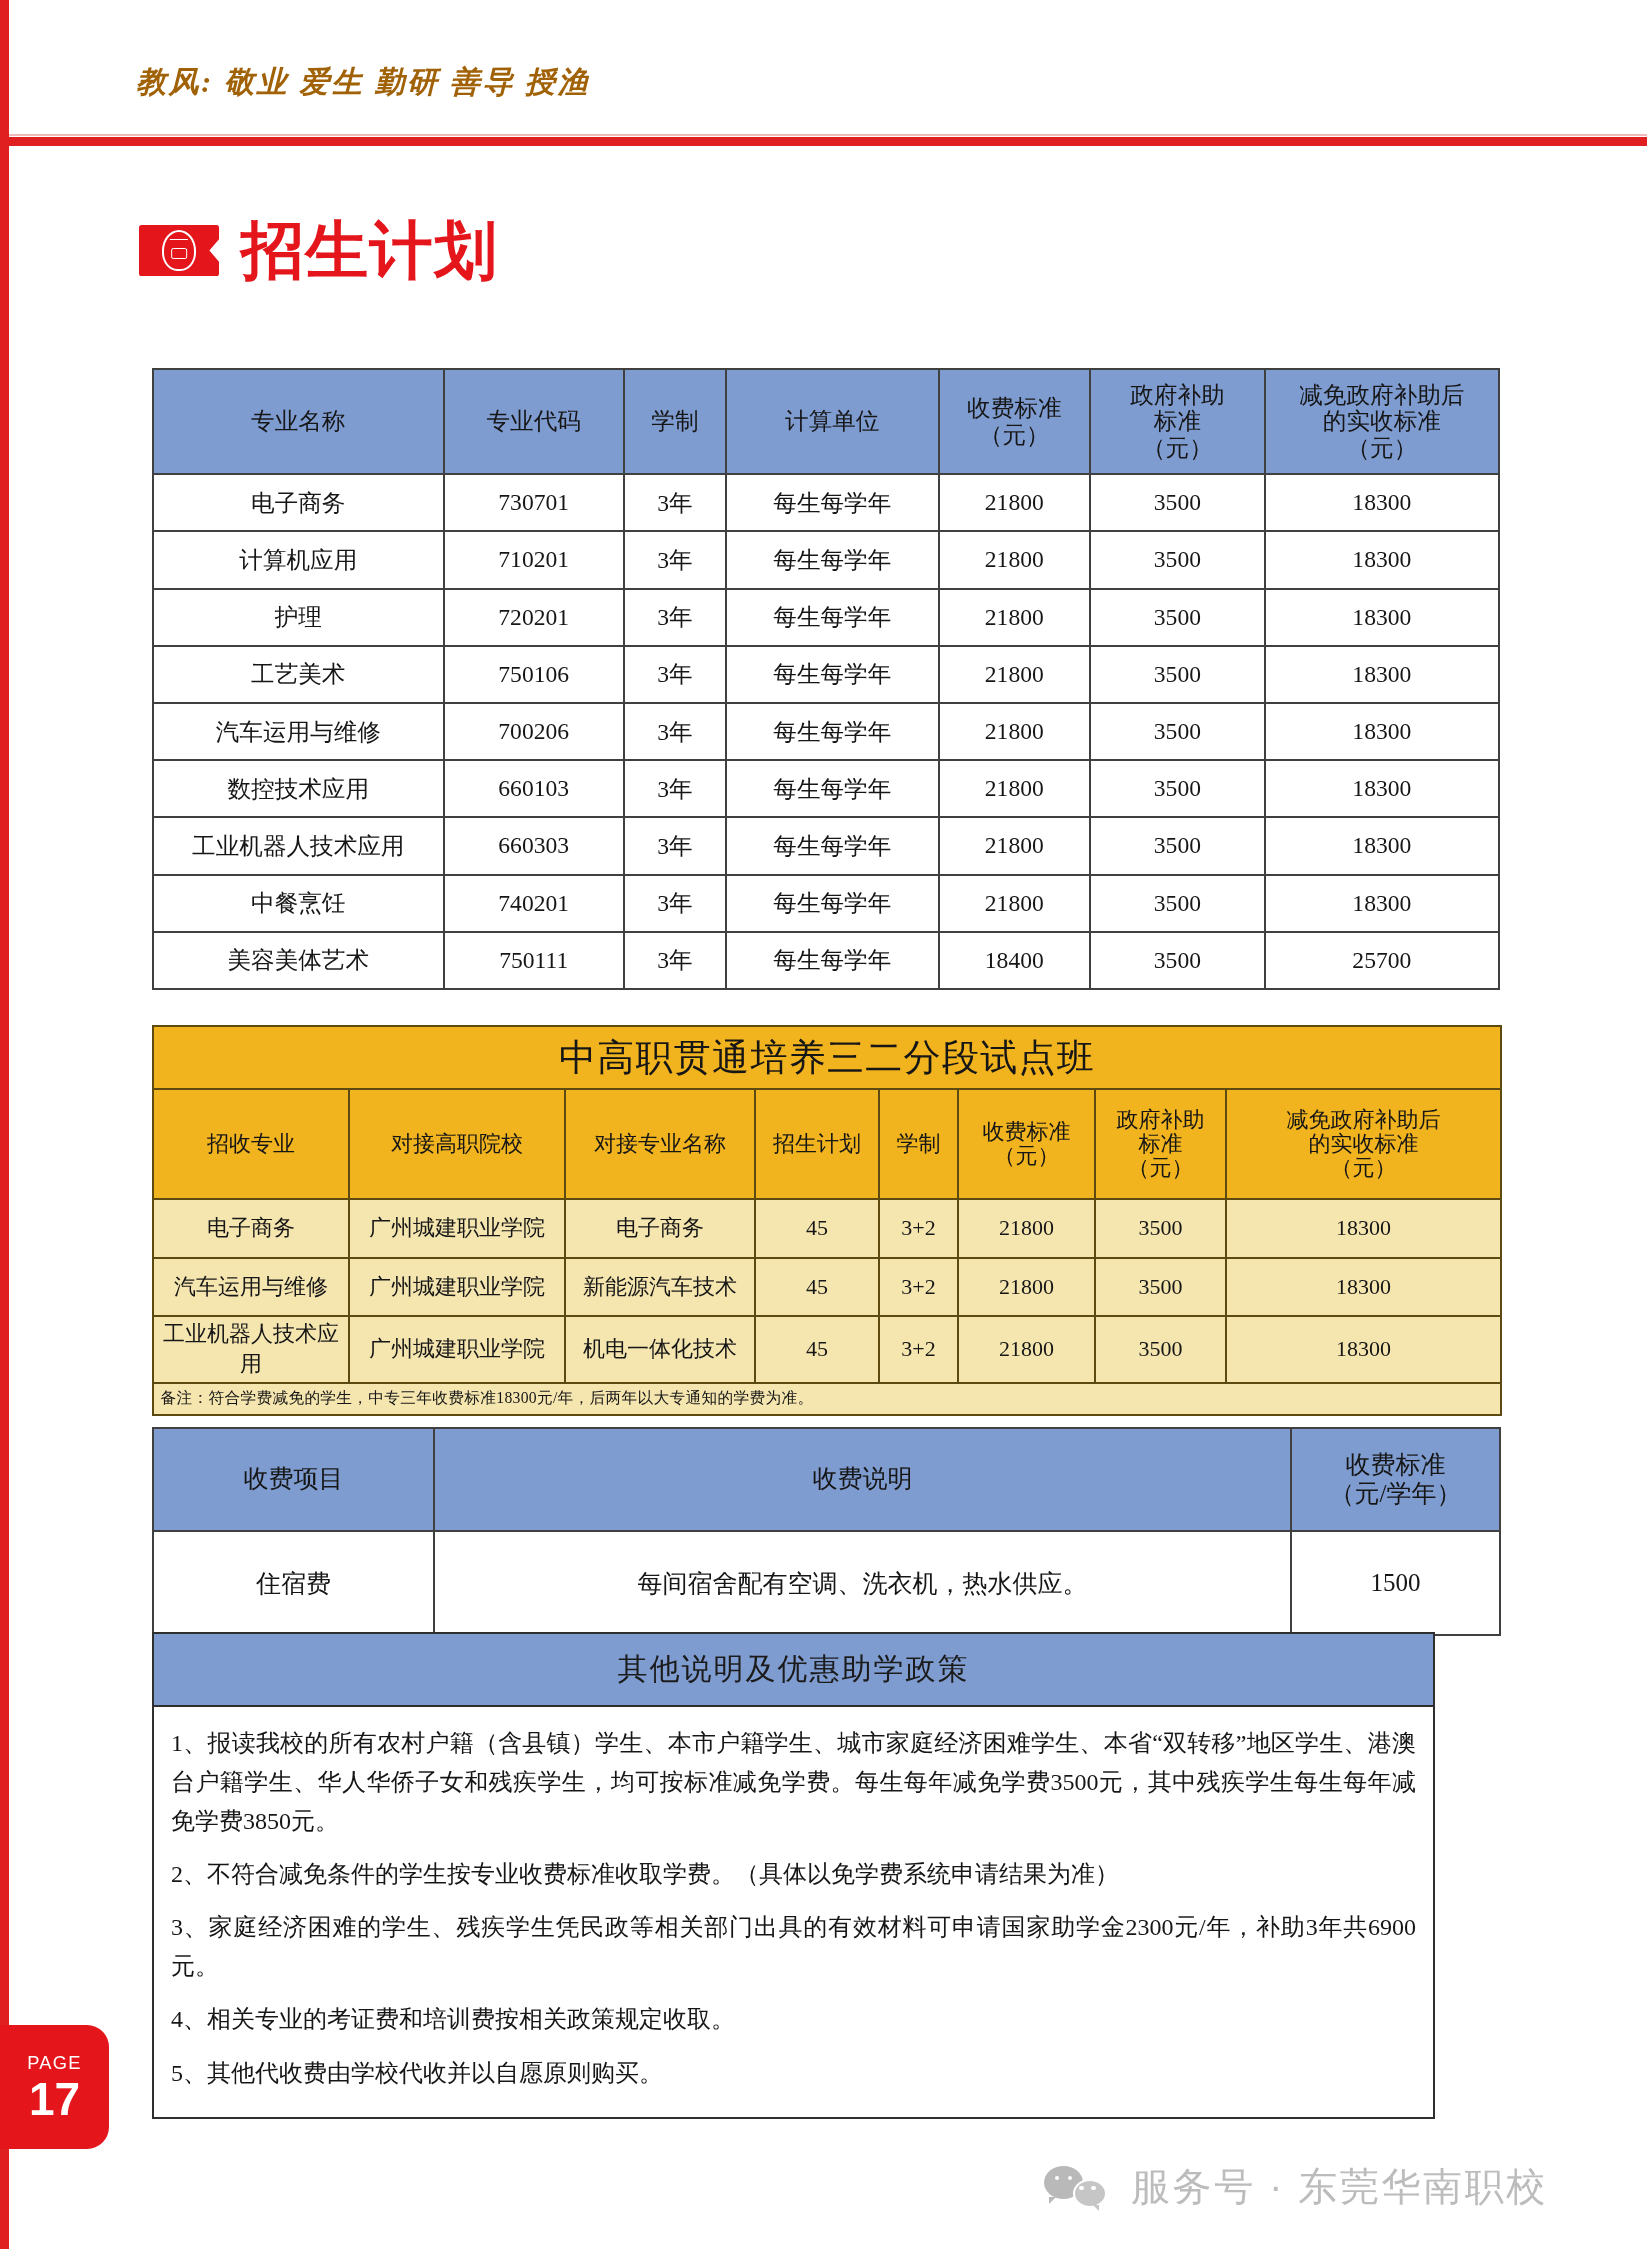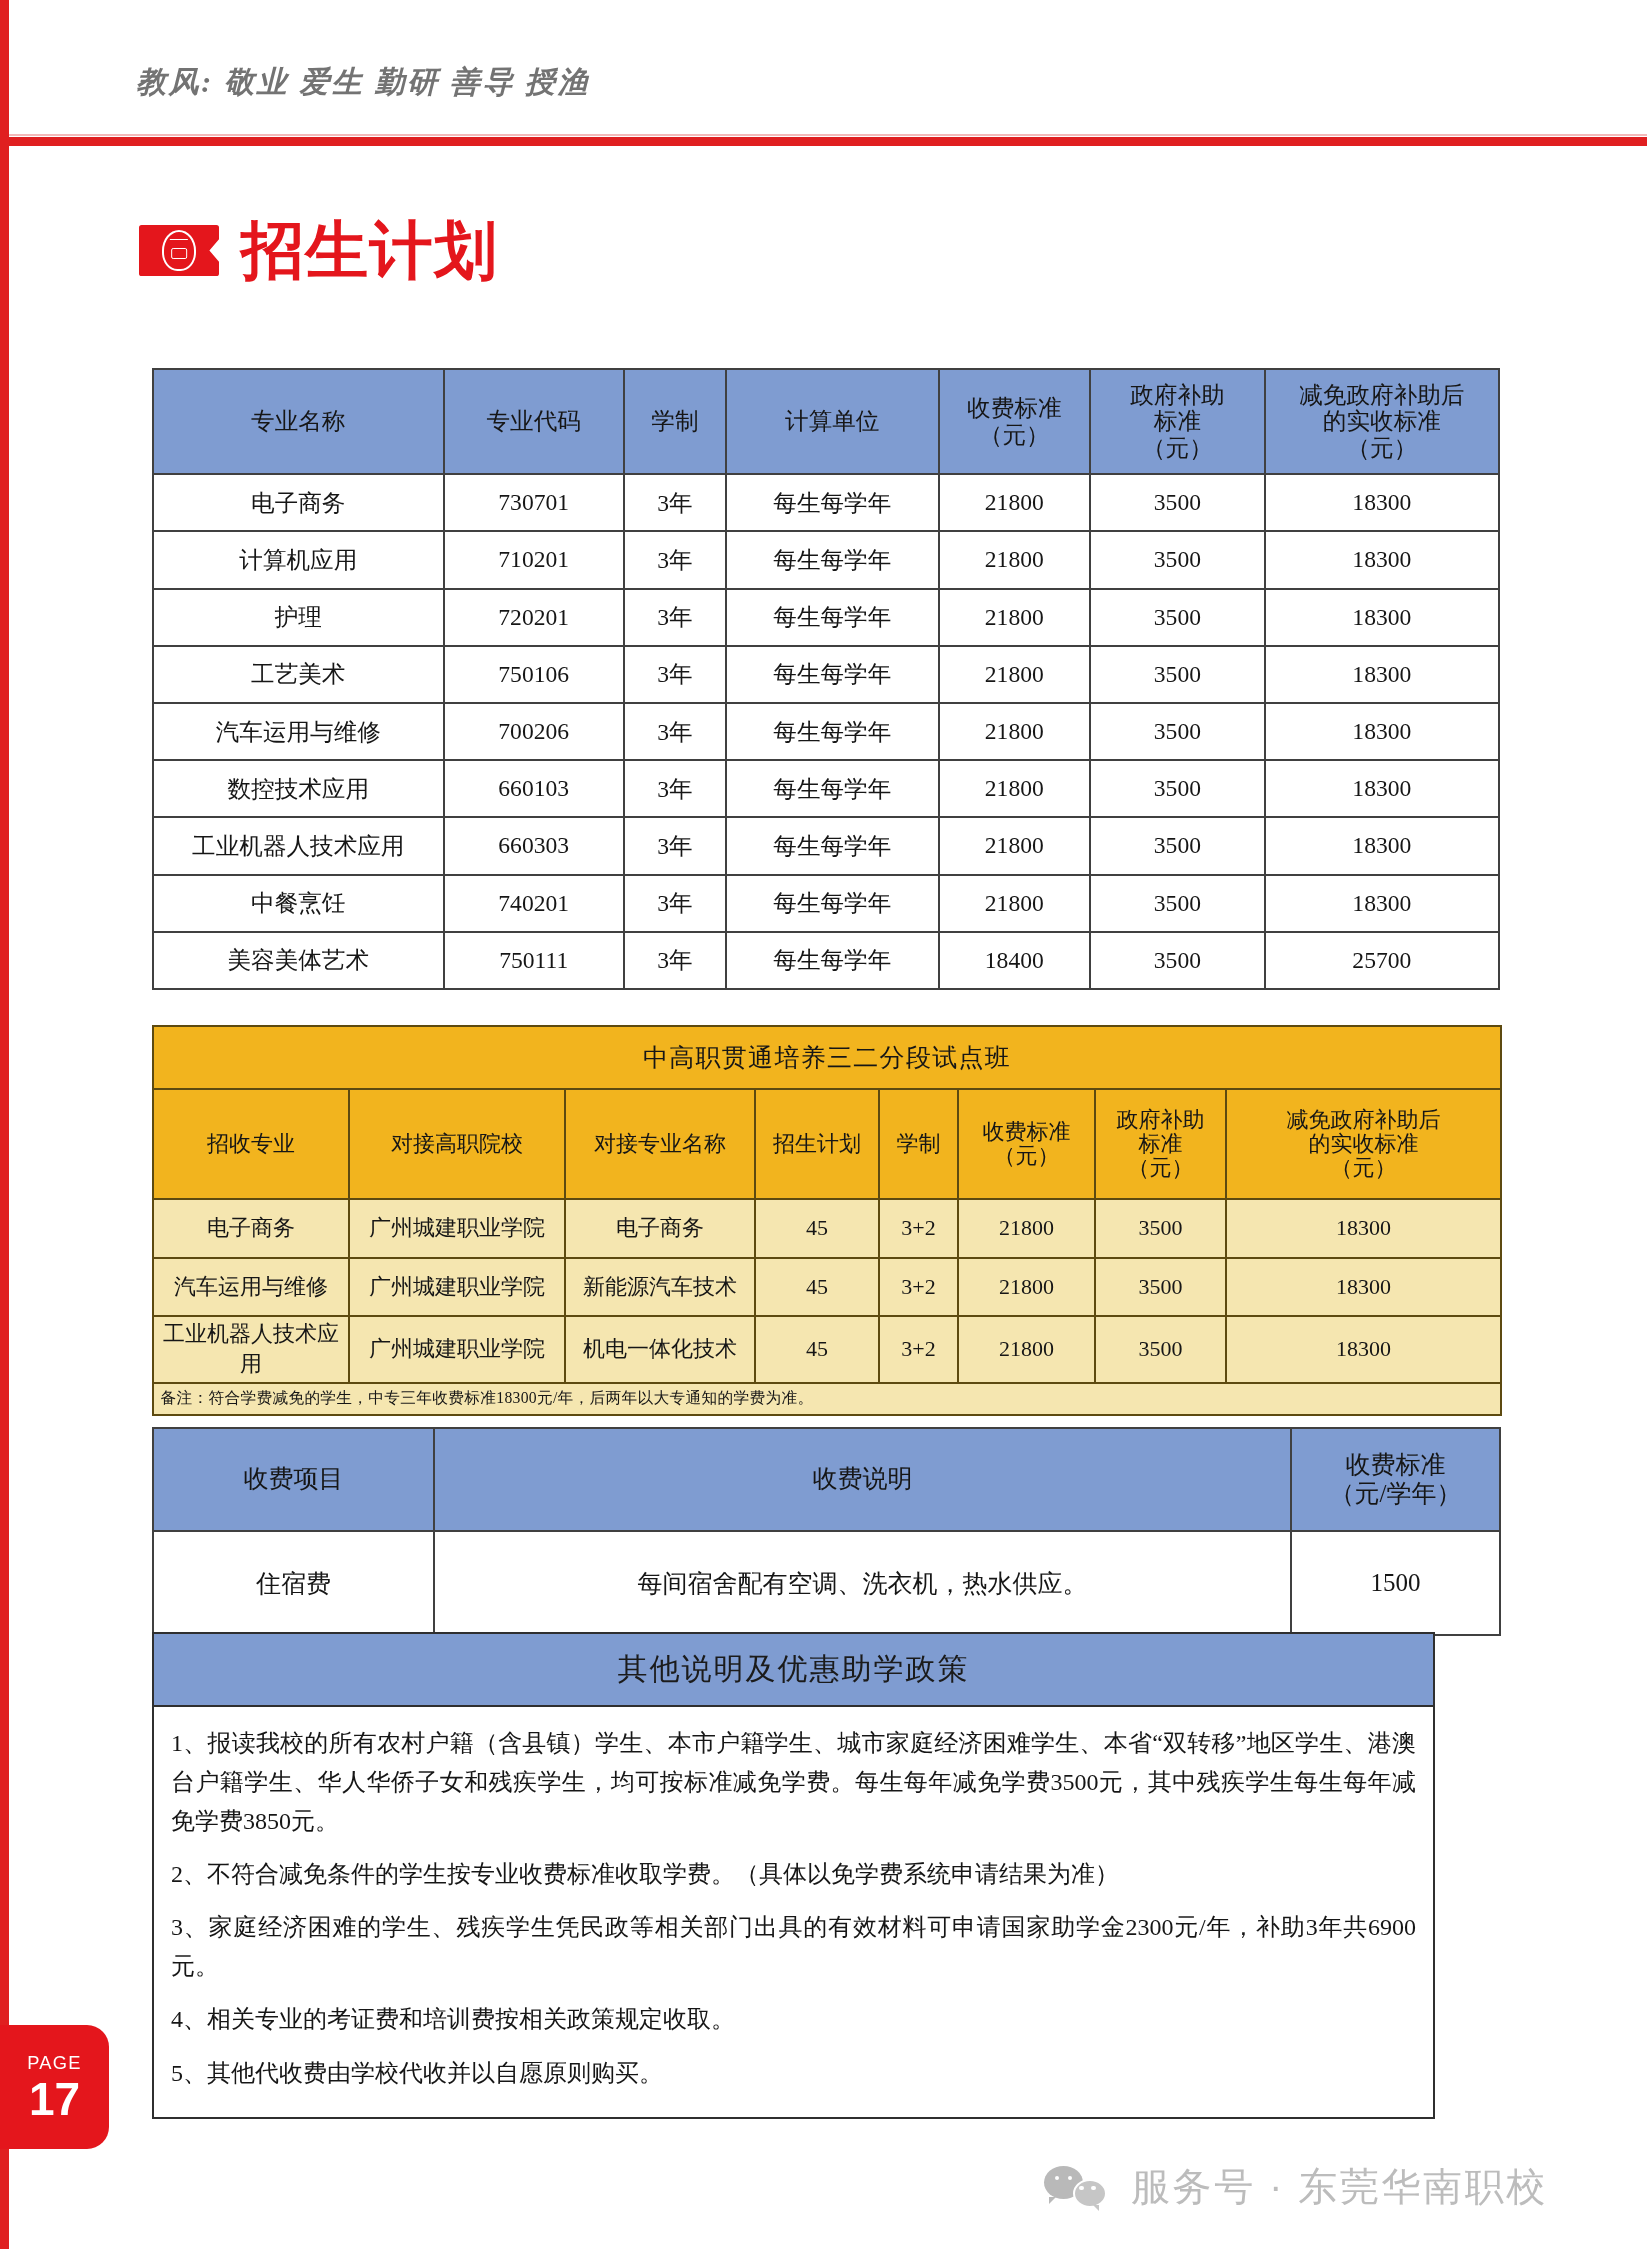--- a/index.html
+++ b/index.html
@@ -24,21 +24,21 @@
   }
   .masthead-motto {
     position: absolute;
     left: 136px;
     top: 62px;
     font-family: "Liberation Serif", "DejaVu Serif", serif;
     font-weight: bold;
     font-style: italic;
     font-size: 30px;
     letter-spacing: 2.6px;
-    color: #737373;
+    color: #a16207;
     white-space: nowrap;
   }
   .masthead-rule {
     position: absolute;
     left: 0;
     top: 137px;
     width: 1647px;
     height: 9.2px;
     background: #e01f20;
   }
@@ -159,21 +159,21 @@
   
   #pilot-table {
     position: absolute;
     left: 152px;
     top: 1025px;
     width: 1348px;
   }
   #pilot-table .pilot-caption {
     background: #f2b41e;
     height: 56px;
-    font-size: 25px;
+    font-size: 37px;
     letter-spacing: 1.3px;
     border-bottom: 2px solid #5d4a10;
   }
   #pilot-table th {
     background: #f2b41e;
     height: 103px;
     font-size: 22px;
     line-height: 1.1;
     padding: 2.6px 2.6px;
     border-color: #5d4a10;

